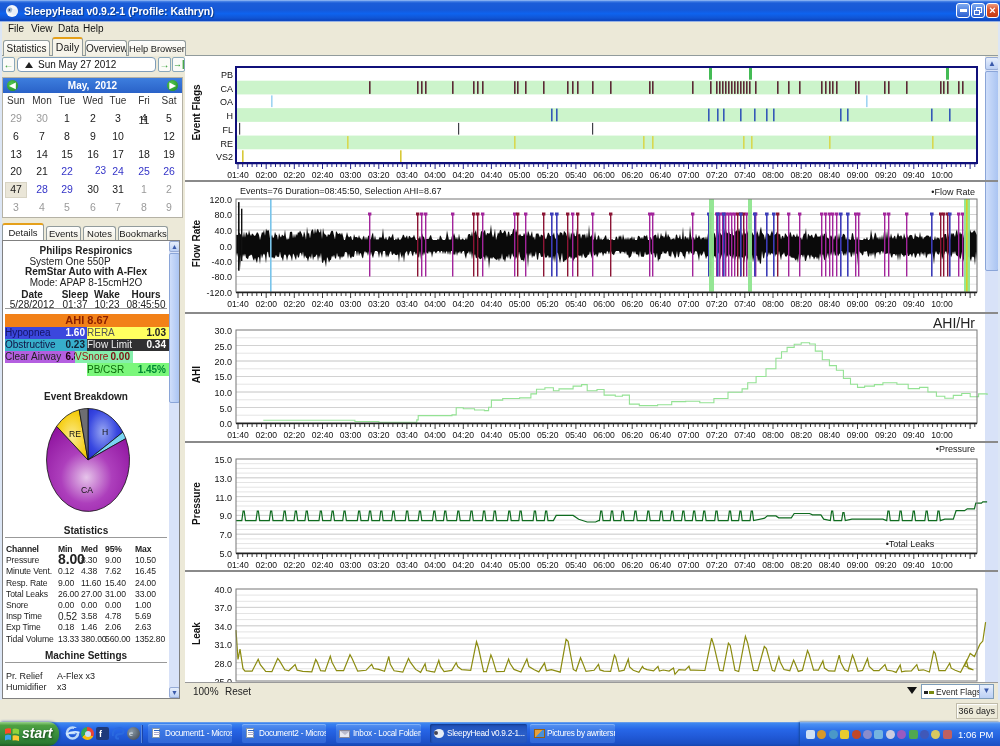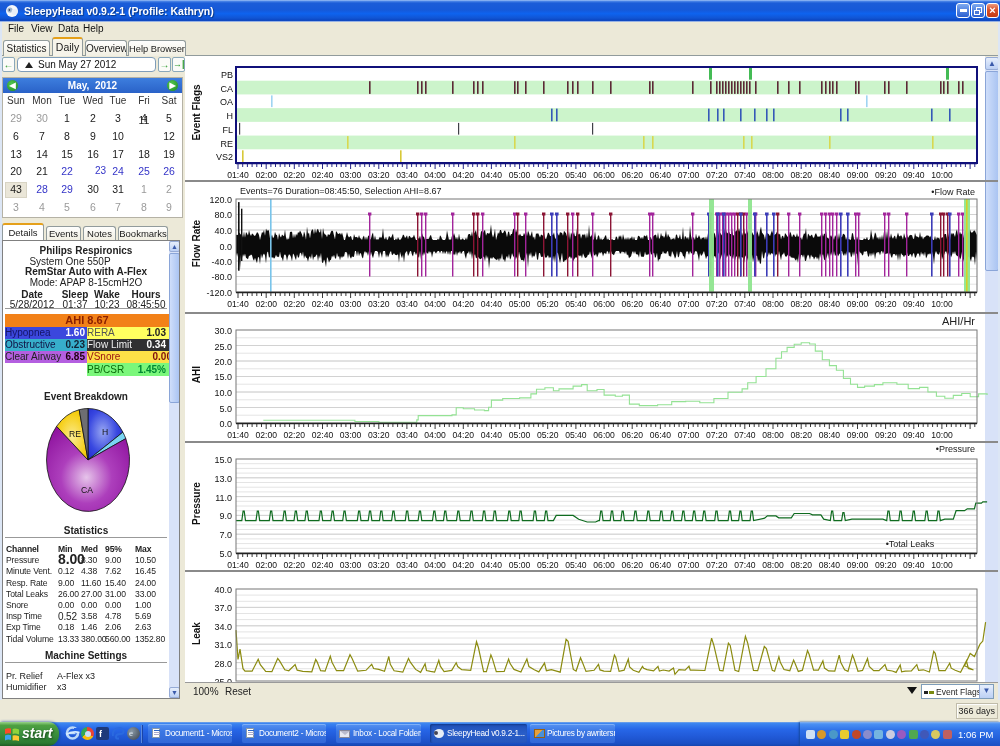--- a/index.html
+++ b/index.html
@@ -87,21 +87,21 @@
     <span class="abs" style="left:128px;top:70px;width:26px;text-align:center;font-size:10.5px;color:#1a1a1a">18</span>
     <span class="abs" style="left:153px;top:70px;width:26px;text-align:center;font-size:10.5px;color:#1a1a1a">19</span>
     <span class="abs" style="left:0px;top:87px;width:26px;text-align:center;font-size:10.5px;color:#1a1a1a">20</span>
     <span class="abs" style="left:26px;top:87px;width:26px;text-align:center;font-size:10.5px;color:#1a1a1a">21</span>
     <span class="abs" style="left:51px;top:87px;width:26px;text-align:center;font-size:10.5px;color:#3434c8">22</span>
     <span class="abs" style="left:77px;top:87px;width:26px;text-align:right;font-size:10px;color:#3434c8">23</span>
     <span class="abs" style="left:102px;top:87px;width:26px;text-align:center;font-size:10.5px;color:#3434c8">24</span>
     <span class="abs" style="left:128px;top:87px;width:26px;text-align:center;font-size:10.5px;color:#3434c8">25</span>
     <span class="abs" style="left:153px;top:87px;width:26px;text-align:center;font-size:10.5px;color:#3434c8">26</span>
     <span class="abs" style="left:2px;top:104px;width:22px;height:16px;background:#eae6d8;border:1px solid #d8d4c4"></span>
-    <span class="abs" style="left:0px;top:105px;width:26px;text-align:center;font-size:10.5px;color:#1a1a1a">43</span>
+    <span class="abs" style="left:0px;top:105px;width:26px;text-align:center;font-size:10.5px;color:#1a1a1a">47</span>
     <span class="abs" style="left:26px;top:105px;width:26px;text-align:center;font-size:10.5px;color:#3434c8">28</span>
     <span class="abs" style="left:51px;top:105px;width:26px;text-align:center;font-size:10.5px;color:#3434c8">29</span>
     <span class="abs" style="left:77px;top:105px;width:26px;text-align:center;font-size:10.5px;color:#1a1a1a">30</span>
     <span class="abs" style="left:102px;top:105px;width:26px;text-align:center;font-size:10.5px;color:#1a1a1a">31</span>
     <span class="abs" style="left:128px;top:105px;width:26px;text-align:center;font-size:10.5px;color:#9a9a9a">1</span>
     <span class="abs" style="left:153px;top:105px;width:26px;text-align:center;font-size:10.5px;color:#9a9a9a">2</span>
     <span class="abs" style="left:0px;top:123px;width:26px;text-align:center;font-size:10.5px;color:#9a9a9a">3</span>
     <span class="abs" style="left:26px;top:123px;width:26px;text-align:center;font-size:10.5px;color:#9a9a9a">4</span>
     <span class="abs" style="left:51px;top:123px;width:26px;text-align:center;font-size:10.5px;color:#9a9a9a">5</span>
     <span class="abs" style="left:77px;top:123px;width:26px;text-align:center;font-size:10.5px;color:#9a9a9a">6</span>
@@ -129,21 +129,21 @@
 <div class="abs" style="left:76px;top:58px;width:56px;text-align:center;font-size:10px;color:#222">10:23</div>
 <div class="abs" style="left:115px;top:58px;width:56px;text-align:center;font-size:10px;color:#222">08:45:50</div>
 <div class="abs" style="left:2px;top:67px;width:162px;height:1px;background:#999"></div>
 <div class="abs" style="left:2px;top:73px;width:164px;height:62px;font-size:10px">
 <div class="abs" style="left:0;top:0;width:164px;height:13px;background:#f28118;color:#8b2000;font-weight:bold;font-size:11px;text-align:center;line-height:13px">AHI 8.67</div>
 <div class="abs" style="left:0;top:13px;width:82px;height:12px;background:#3b47dd;color:#151568;line-height:12px">Hypopnea<b style="position:absolute;right:2px;color:#fff">1.60</b></div>
 <div class="abs" style="left:82px;top:13px;width:82px;height:12px;background:#ffff60;color:#555;line-height:12px">RERA<b style="position:absolute;right:3px;color:#222">1.03</b></div>
 <div class="abs" style="left:0;top:25px;width:82px;height:12px;background:#37aecb;color:#114;line-height:12px">Obstructive<b style="position:absolute;right:2px;color:#123">0.23</b></div>
 <div class="abs" style="left:82px;top:25px;width:82px;height:12px;background:#303032;color:#eee;line-height:12px">Flow Limit<b style="position:absolute;right:3px;color:#fff">0.34</b></div>
 <div class="abs" style="left:0;top:37px;width:82px;height:12px;background:#b45fe0;color:#222;line-height:12px">Clear Airway<b style="position:absolute;right:2px;color:#201">6.85</b></div>
-<div class="abs" style="left:82px;top:37px;width:88px;height:12px;background:#fde047;color:#991111;line-height:12px">VSnore<b style="position:absolute;right:3px;color:#7d0f0f">0.00</b></div>
+<div class="abs" style="left:70px;top:37px;width:58px;height:12px;background:#86efac;color:#991111;line-height:12px">VSnore<b style="position:absolute;right:3px;color:#7d0f0f">0.00</b></div>
 <div class="abs" style="left:82px;top:49px;width:82px;height:13px;background:#7bf77b;color:#0a6a0a;line-height:13px">PB/CSR<b style="position:absolute;right:3px;color:#083">1.45%</b></div>
 </div>
 <div class="abs" style="left:0;top:150px;width:166px;text-align:center;font-size:10px;font-weight:bold;color:#222">Event Breakdown</div>
 <svg class="abs" style="left:42px;top:166px" width="88" height="108" viewBox="0 0 88 108">
       <defs>
         <radialGradient id="gpurple" cx="48%" cy="60%" r="68%">
           <stop offset="0%" stop-color="#e6c4ea"></stop>
           <stop offset="45%" stop-color="#ad3fbc"></stop>
           <stop offset="100%" stop-color="#8e129e"></stop>
         </radialGradient>
@@ -869,21 +869,21 @@
     <text x="508.9" y="15" text-anchor="middle">07:40</text>
     <text x="537.0" y="15" text-anchor="middle">08:00</text>
     <text x="565.2" y="15" text-anchor="middle">08:20</text>
     <text x="593.4" y="15" text-anchor="middle">08:40</text>
     <text x="621.5" y="15" text-anchor="middle">09:00</text>
     <text x="649.7" y="15" text-anchor="middle">09:20</text>
     <text x="677.8" y="15" text-anchor="middle">09:40</text>
     <text x="706.0" y="15" text-anchor="middle">10:00</text>
   </svg>
 <div class="sep" style="top:312px"></div>
-<div class="abs" style="left:845px;top:315px;width:130px;text-align:right;font-size:11px;color:#222">AHI/Hr</div>
+<div class="abs" style="left:845px;top:315px;width:130px;text-align:right;font-size:14px;color:#222">AHI/Hr</div>
 <svg class="abs" style="left:236px;top:330px" width="741" height="93" viewBox="0 0 741 93">
     <line x1="0" y1="7.8" x2="741" y2="7.8" stroke="#e4e4e4" stroke-width="1"></line>
     <line x1="0" y1="15.5" x2="741" y2="15.5" stroke="#e4e4e4" stroke-width="1"></line>
     <line x1="0" y1="23.2" x2="741" y2="23.2" stroke="#e4e4e4" stroke-width="1"></line>
     <line x1="0" y1="31.0" x2="741" y2="31.0" stroke="#e4e4e4" stroke-width="1"></line>
     <line x1="0" y1="38.8" x2="741" y2="38.8" stroke="#e4e4e4" stroke-width="1"></line>
     <line x1="0" y1="46.5" x2="741" y2="46.5" stroke="#e4e4e4" stroke-width="1"></line>
     <line x1="0" y1="54.2" x2="741" y2="54.2" stroke="#e4e4e4" stroke-width="1"></line>
     <line x1="0" y1="62.0" x2="741" y2="62.0" stroke="#e4e4e4" stroke-width="1"></line>
     <line x1="0" y1="69.8" x2="741" y2="69.8" stroke="#e4e4e4" stroke-width="1"></line>

